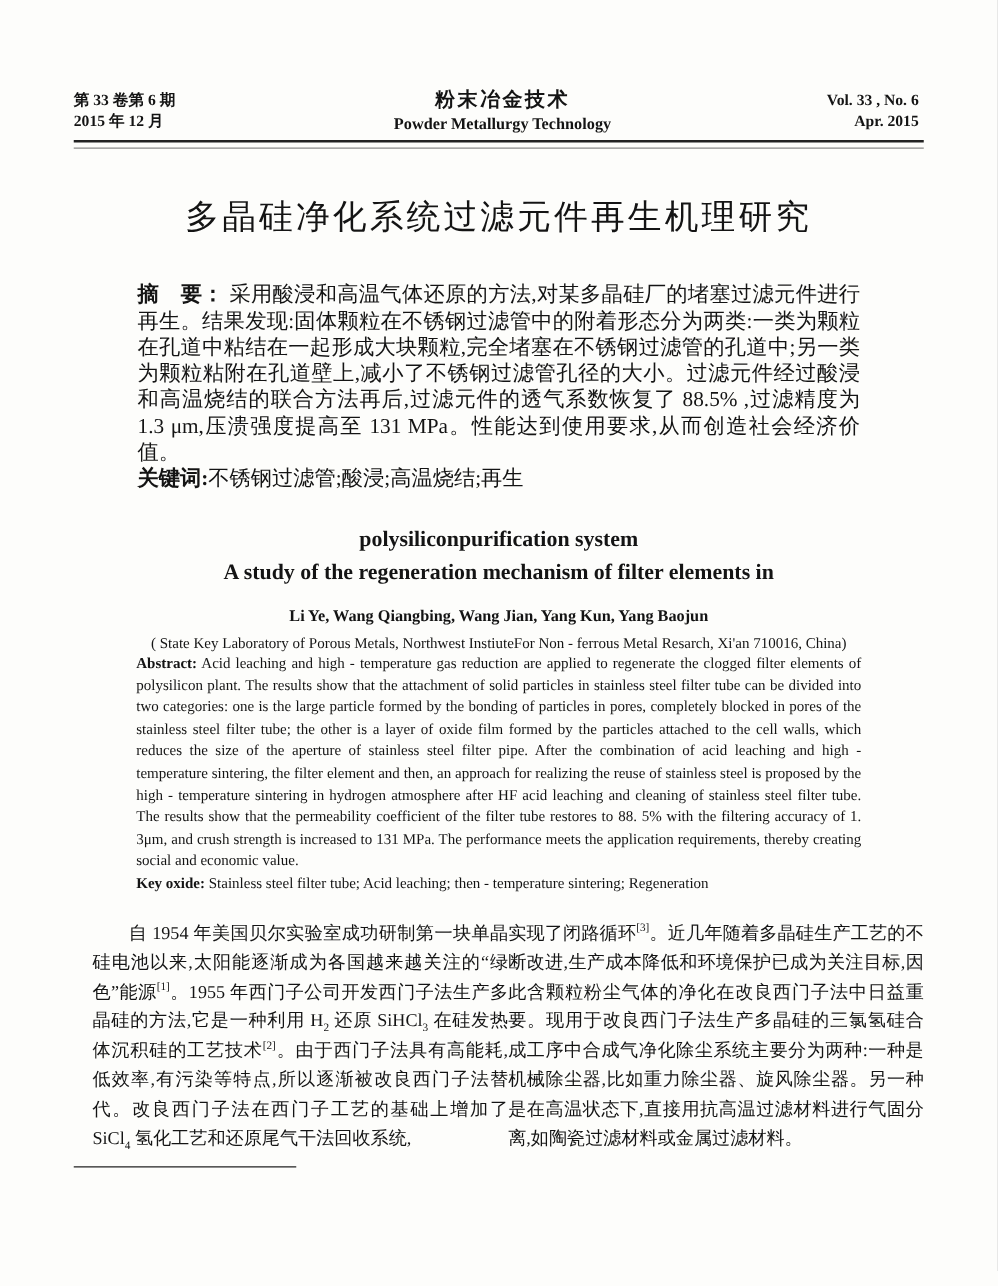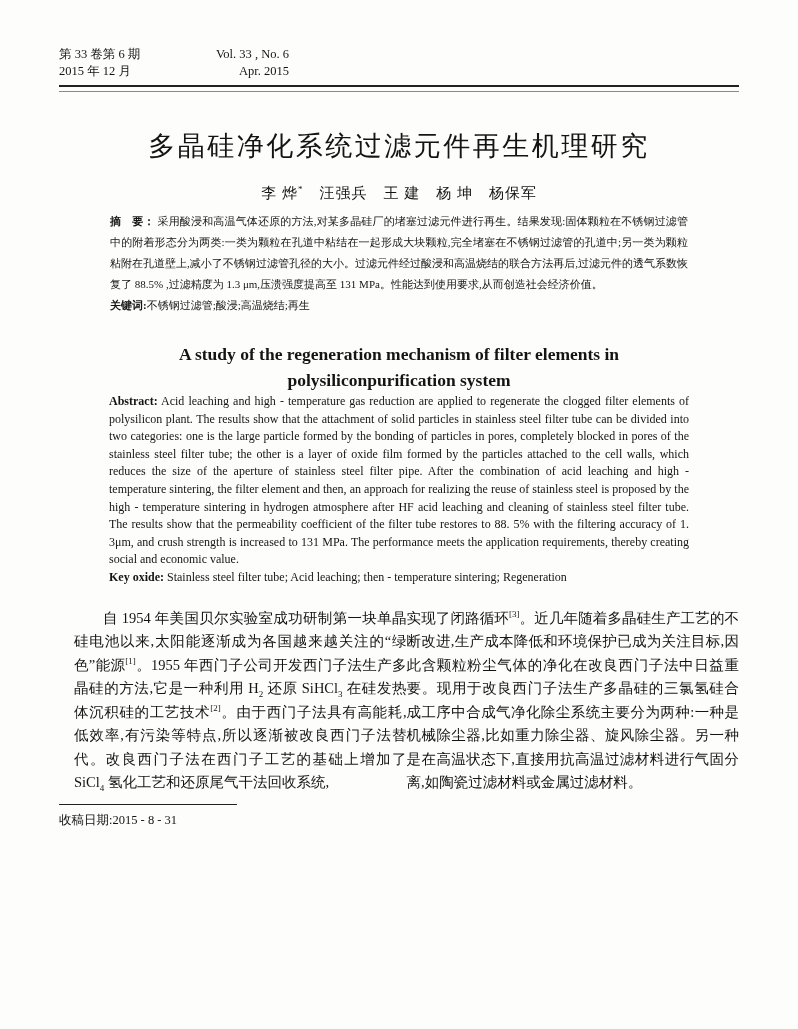--- a/index.html
+++ b/index.html
@@ -1,32 +1,32 @@
 <!DOCTYPE html>
 <html><head>
 <meta charset="utf-8">
 <style>
   html,body { margin:0; padding:0; background:#d8d8d8; }
   .page {
     width:798px; height:1029px; margin:0 auto; background:#fdfdfb;
     font-family:"Liberation Serif","DejaVu Serif",serif; color:#141414;
     box-sizing:border-box; padding:46px 59px 28px; overflow:hidden;
   }
-  .header { display:flex; align-items:flex-start;
-    font-weight:normal; font-size:12.5px; line-height:17px; }
+  .header { display:flex; justify-content:space-between; align-items:flex-start;
+    font-weight:bold; font-size:12.5px; line-height:17px;margin-top:26px; }
   .h-left { text-align:left; min-width:120px; }
   .h-right { text-align:right; min-width:110px; padding-right:4px; }
   .h-center { text-align:center; flex:1; }
   .j-cn { font-size:16px; letter-spacing:2px; }
   .j-en { font-size:13px; margin-top:1px; }
   .rule { margin-top:5px; height:4px; border-top:2px solid #222; border-bottom:1px solid #8a8a8a; }
   h1 { font-size:27px; text-align:center; margin:36px 0 0; letter-spacing:2.5px; font-weight:normal; }
   .authors-cn { text-align:center; margin-top:20px; font-size:15px; letter-spacing:1px; }
   .affil-cn { text-align:center; margin-top:7px; font-size:12px; }
-  .abs-cn { margin:8px auto 0; width:578px; font-size:11px; line-height:21px; text-align:justify; }
+  .abs-cn { margin:34px auto 0; width:578px; font-size:17px; line-height:21px; text-align:justify; }
   .b { font-weight:bold; }
   h2 { text-align:center; font-size:17.5px; margin:25px 0 0; line-height:26px; font-weight:bold; }
   .authors-en { text-align:center; font-weight:bold; font-size:13px; margin-top:15px; }
   .affil-en { text-align:center; font-size:12px; margin-top:6px; }
   .abs-en { margin:0 auto 0; width:580px; font-size:12px; line-height:17.6px; text-align:justify; }
   .body-cols { display:flex; gap:0; margin:20px 0 0 15px; font-size:14.5px; line-height:23.5px; }
   .col { flex:1; text-align:justify; }
   .col.indent { text-indent:2em; }
   sup { font-size:9px; vertical-align:super; line-height:0; }
   sub { font-size:9px; vertical-align:sub; line-height:0; }
@@ -36,55 +36,59 @@
 </head>
 <body>
 
 <div class="page">
 
   <div class="header">
     <div class="h-left">
       <div>第 33 卷第 6 期</div>
       <div>2015 年 12 月</div>
     </div>
+    <div class="h-center">
+      <div class="j-cn">粉末冶金技术</div>
+      <div class="j-en">Powder Metallurgy Technology</div>
+    </div>
     <div class="h-right">
       <div>Vol. 33 , No. 6</div>
       <div>Apr. 2015</div>
     </div>
   </div>
 
   <div class="rule"></div>
 
   <h1>多晶硅净化系统过滤元件再生机理研究</h1>
 
-  <div class="authors-cn">李 烨<sup>*</sup>　汪强兵　王 建　杨 坤　杨保军</div>
 
   <div class="abs-cn">
     <span class="b">摘　要：</span><span> 采用酸浸和高温气体还原的方法,对某多晶硅厂的堵塞过滤元件进行再生。结果发现:固体颗粒在不锈钢过滤管中的附着形态分为两类:一类为颗粒在孔道中粘结在一起形成大块颗粒,完全堵塞在不锈钢过滤管的孔道中;另一类为颗粒粘附在孔道壁上,减小了不锈钢过滤管孔径的大小。过滤元件经过酸浸和高温烧结的联合方法再后,过滤元件的透气系数恢复了 88.5% ,过滤精度为 1.3 μm,压溃强度提高至 131 MPa。性能达到使用要求,从而创造社会经济价值。</span>
     <div>
       <span class="b">关键词:</span><span>不锈钢过滤管;酸浸;高温烧结;再生</span>
     </div>
   </div>
 
   <h2>
+    <div>polysiliconpurification system</div>
     <div>A study of the regeneration mechanism of filter elements in</div>
-    <div>polysiliconpurification system</div>
   </h2>
 
+  <div class="authors-en">Li Ye, Wang Qiangbing, Wang Jian, Yang Kun, Yang Baojun</div>
+  <div class="affil-en">( State Key Laboratory of Porous Metals, Northwest InstiuteFor Non - ferrous Metal Resarch, Xi'an 710016, China)</div>
 
   <div class="abs-en">
     <span class="b">Abstract:</span><span> Acid leaching and high - temperature gas reduction are applied to regenerate the clogged filter elements of polysilicon plant. The results show that the attachment of solid particles in stainless steel filter tube can be divided into two categories: one is the large particle formed by the bonding of particles in pores, completely blocked in pores of the stainless steel filter tube; the other is a layer of oxide film formed by the particles attached to the cell walls, which reduces the size of the aperture of stainless steel filter pipe. After the combination of acid leaching and high - temperature sintering, the filter element and then, an approach for realizing the reuse of stainless steel is proposed by the high - temperature sintering in hydrogen atmosphere after HF acid leaching and cleaning of stainless steel filter tube. The results show that the permeability coefficient of the filter tube restores to 88. 5% with the filtering accuracy of 1. 3μm, and crush strength is increased to 131 MPa. The performance meets the application requirements, thereby creating social and economic value.</span>
     <div>
       <span class="b">Key oxide:</span><span> Stainless steel filter tube; Acid leaching; then - temperature sintering; Regeneration</span>
     </div>
   </div>
 
   <div class="body-cols">
     <div class="col indent">自 1954 年美国贝尔实验室成功研制第一块单晶硅电池以来,太阳能逐渐成为各国越来越关注的“绿色”能源<sup>[1]</sup>。1955 年西门子公司开发西门子法生产多晶硅的方法,它是一种利用 H<sub>2</sub> 还原 SiHCl<sub>3</sub> 在硅发热体沉积硅的工艺技术<sup>[2]</sup>。由于西门子法具有高能耗,低效率,有污染等特点,所以逐渐被改良西门子法替代。改良西门子法在西门子工艺的基础上增加了 SiCl<sub>4</sub> 氢化工艺和还原尾气干法回收系统,</div>
     <div class="col">实现了闭路循环<sup>[3]</sup>。近几年随着多晶硅生产工艺的不断改进,生产成本降低和环境保护已成为关注目标,因此含颗粒粉尘气体的净化在改良西门子法中日益重要。现用于改良西门子法生产多晶硅的三氯氢硅合成工序中合成气净化除尘系统主要分为两种:一种是机械除尘器,比如重力除尘器、旋风除尘器。另一种是在高温状态下,直接用抗高温过滤材料进行气固分离,如陶瓷过滤材料或金属过滤材料。</div>
   </div>
 
   <div class="footnote">
     <div class="fn-rule"></div>
-    <div>收稿日期:2015 - 8 - 31</div>
   </div>
 
 </div>
 
 </body></html>

